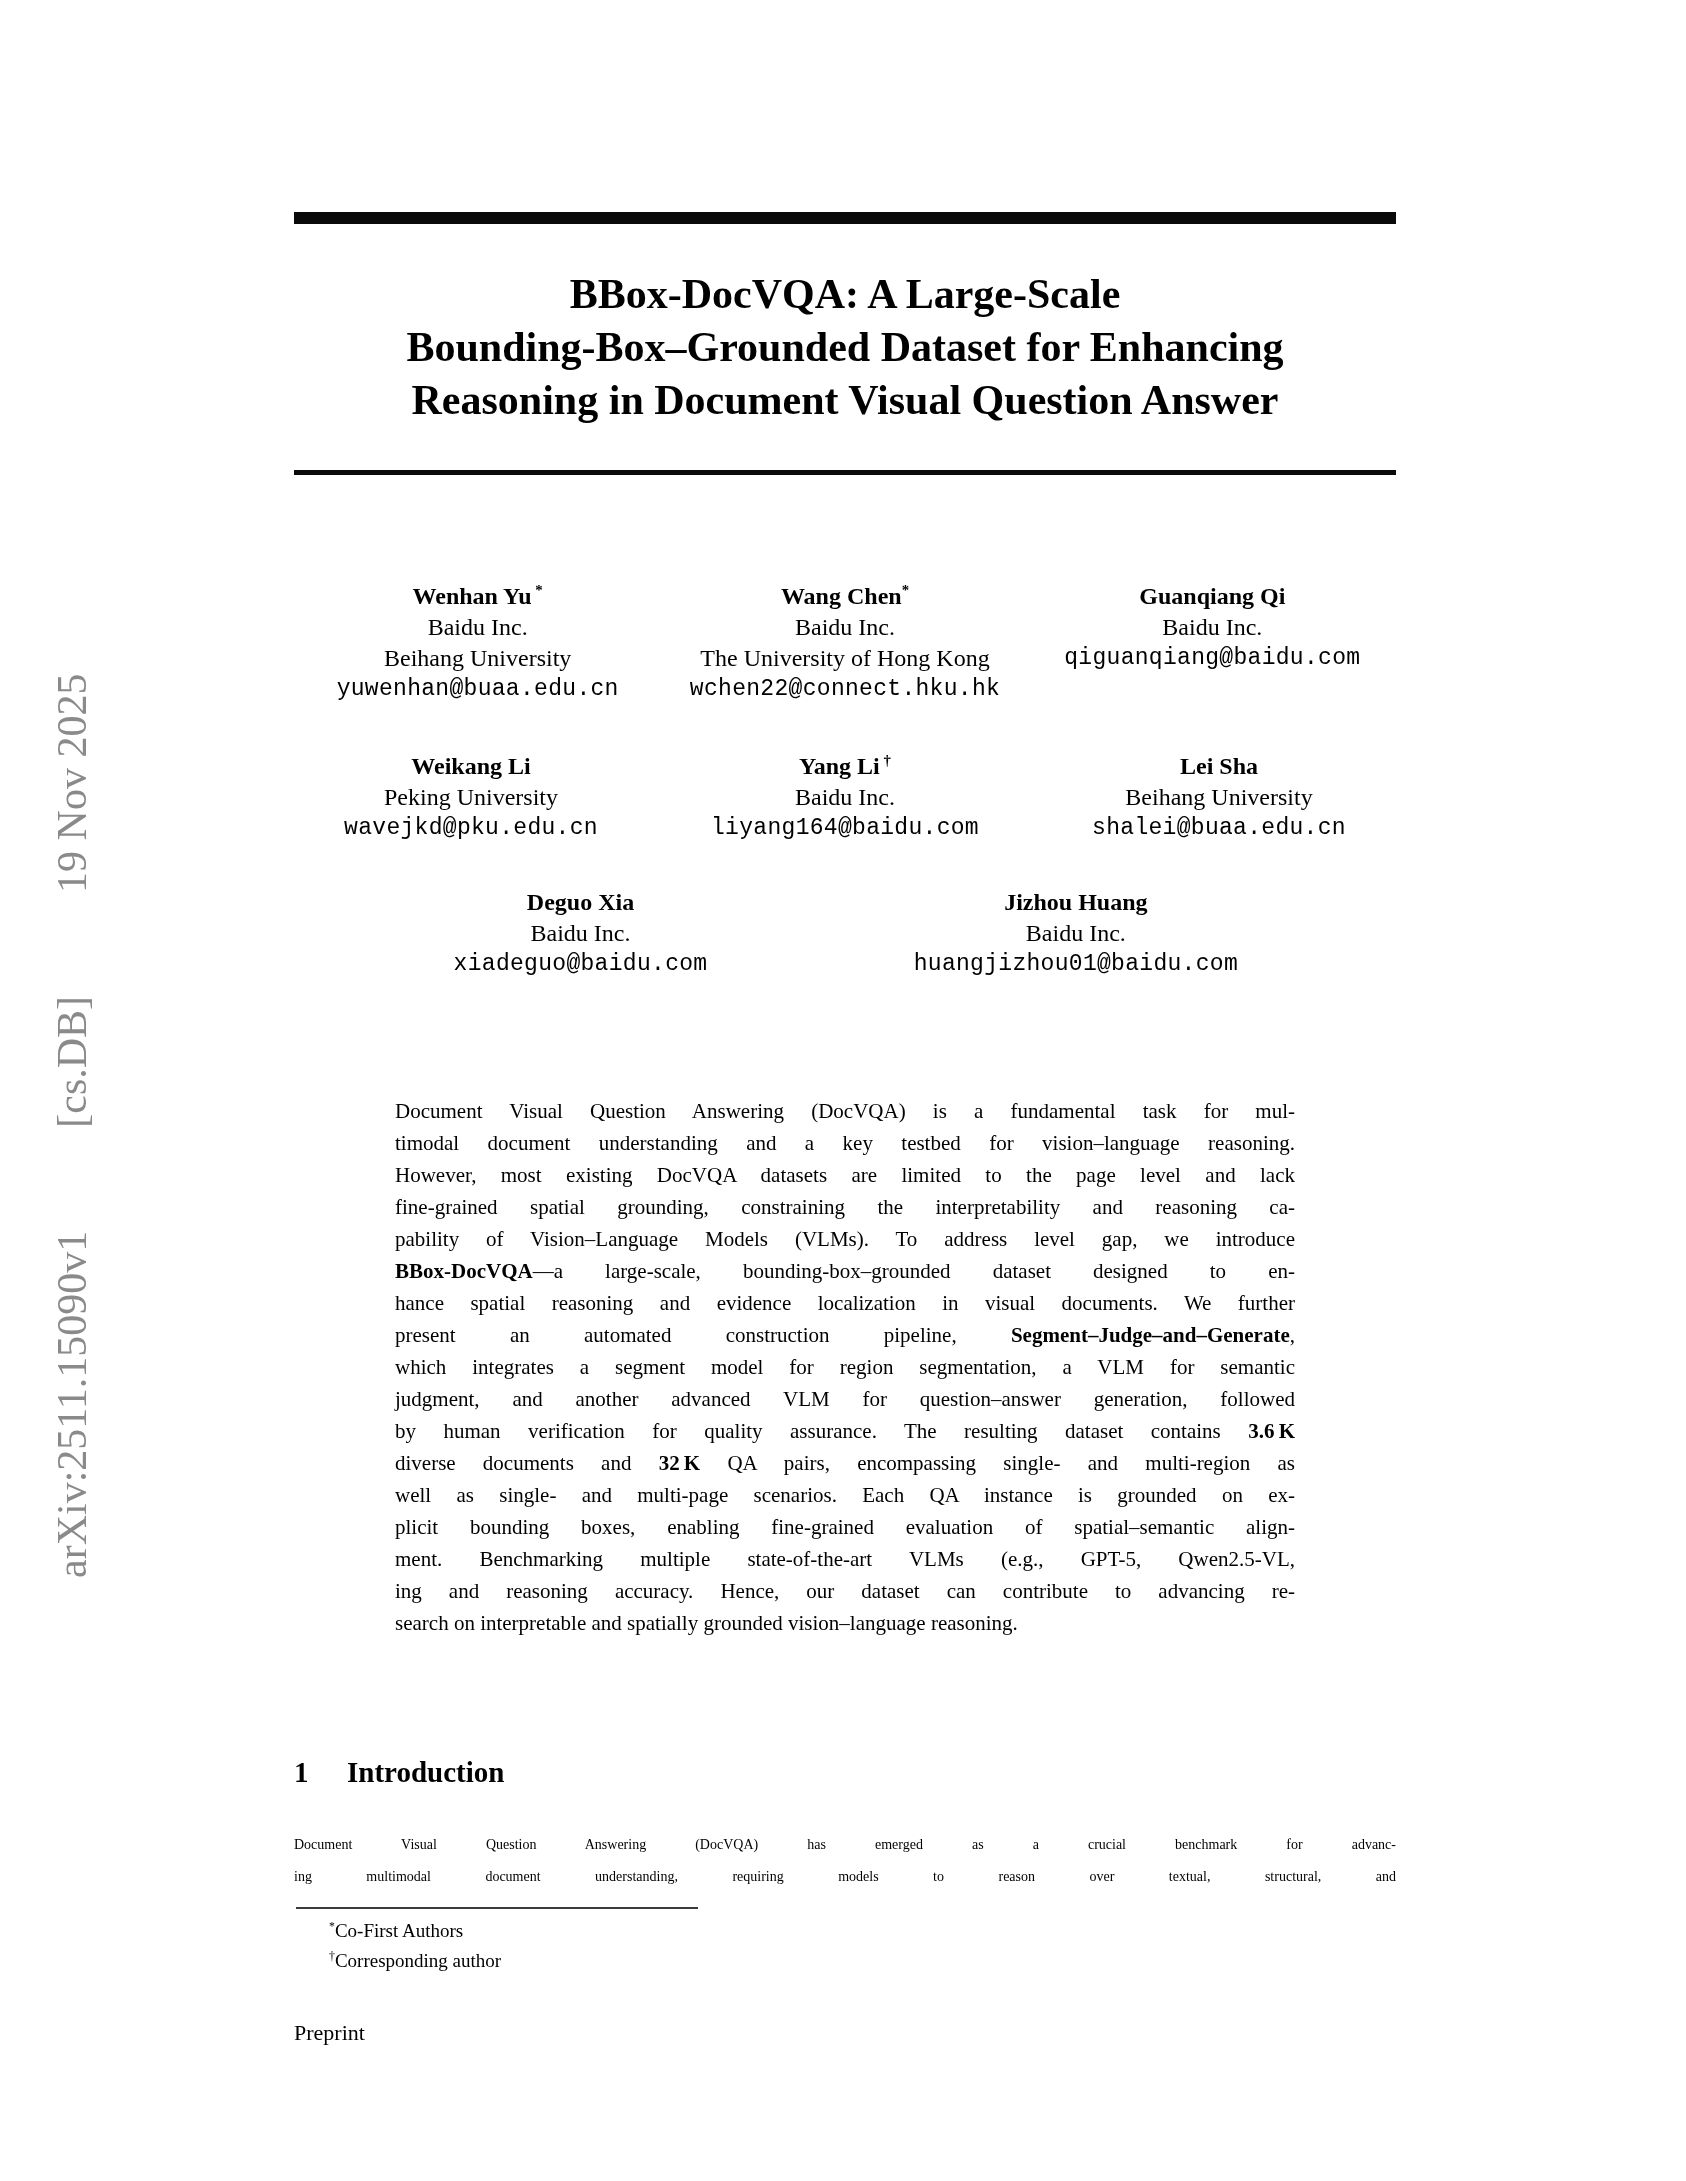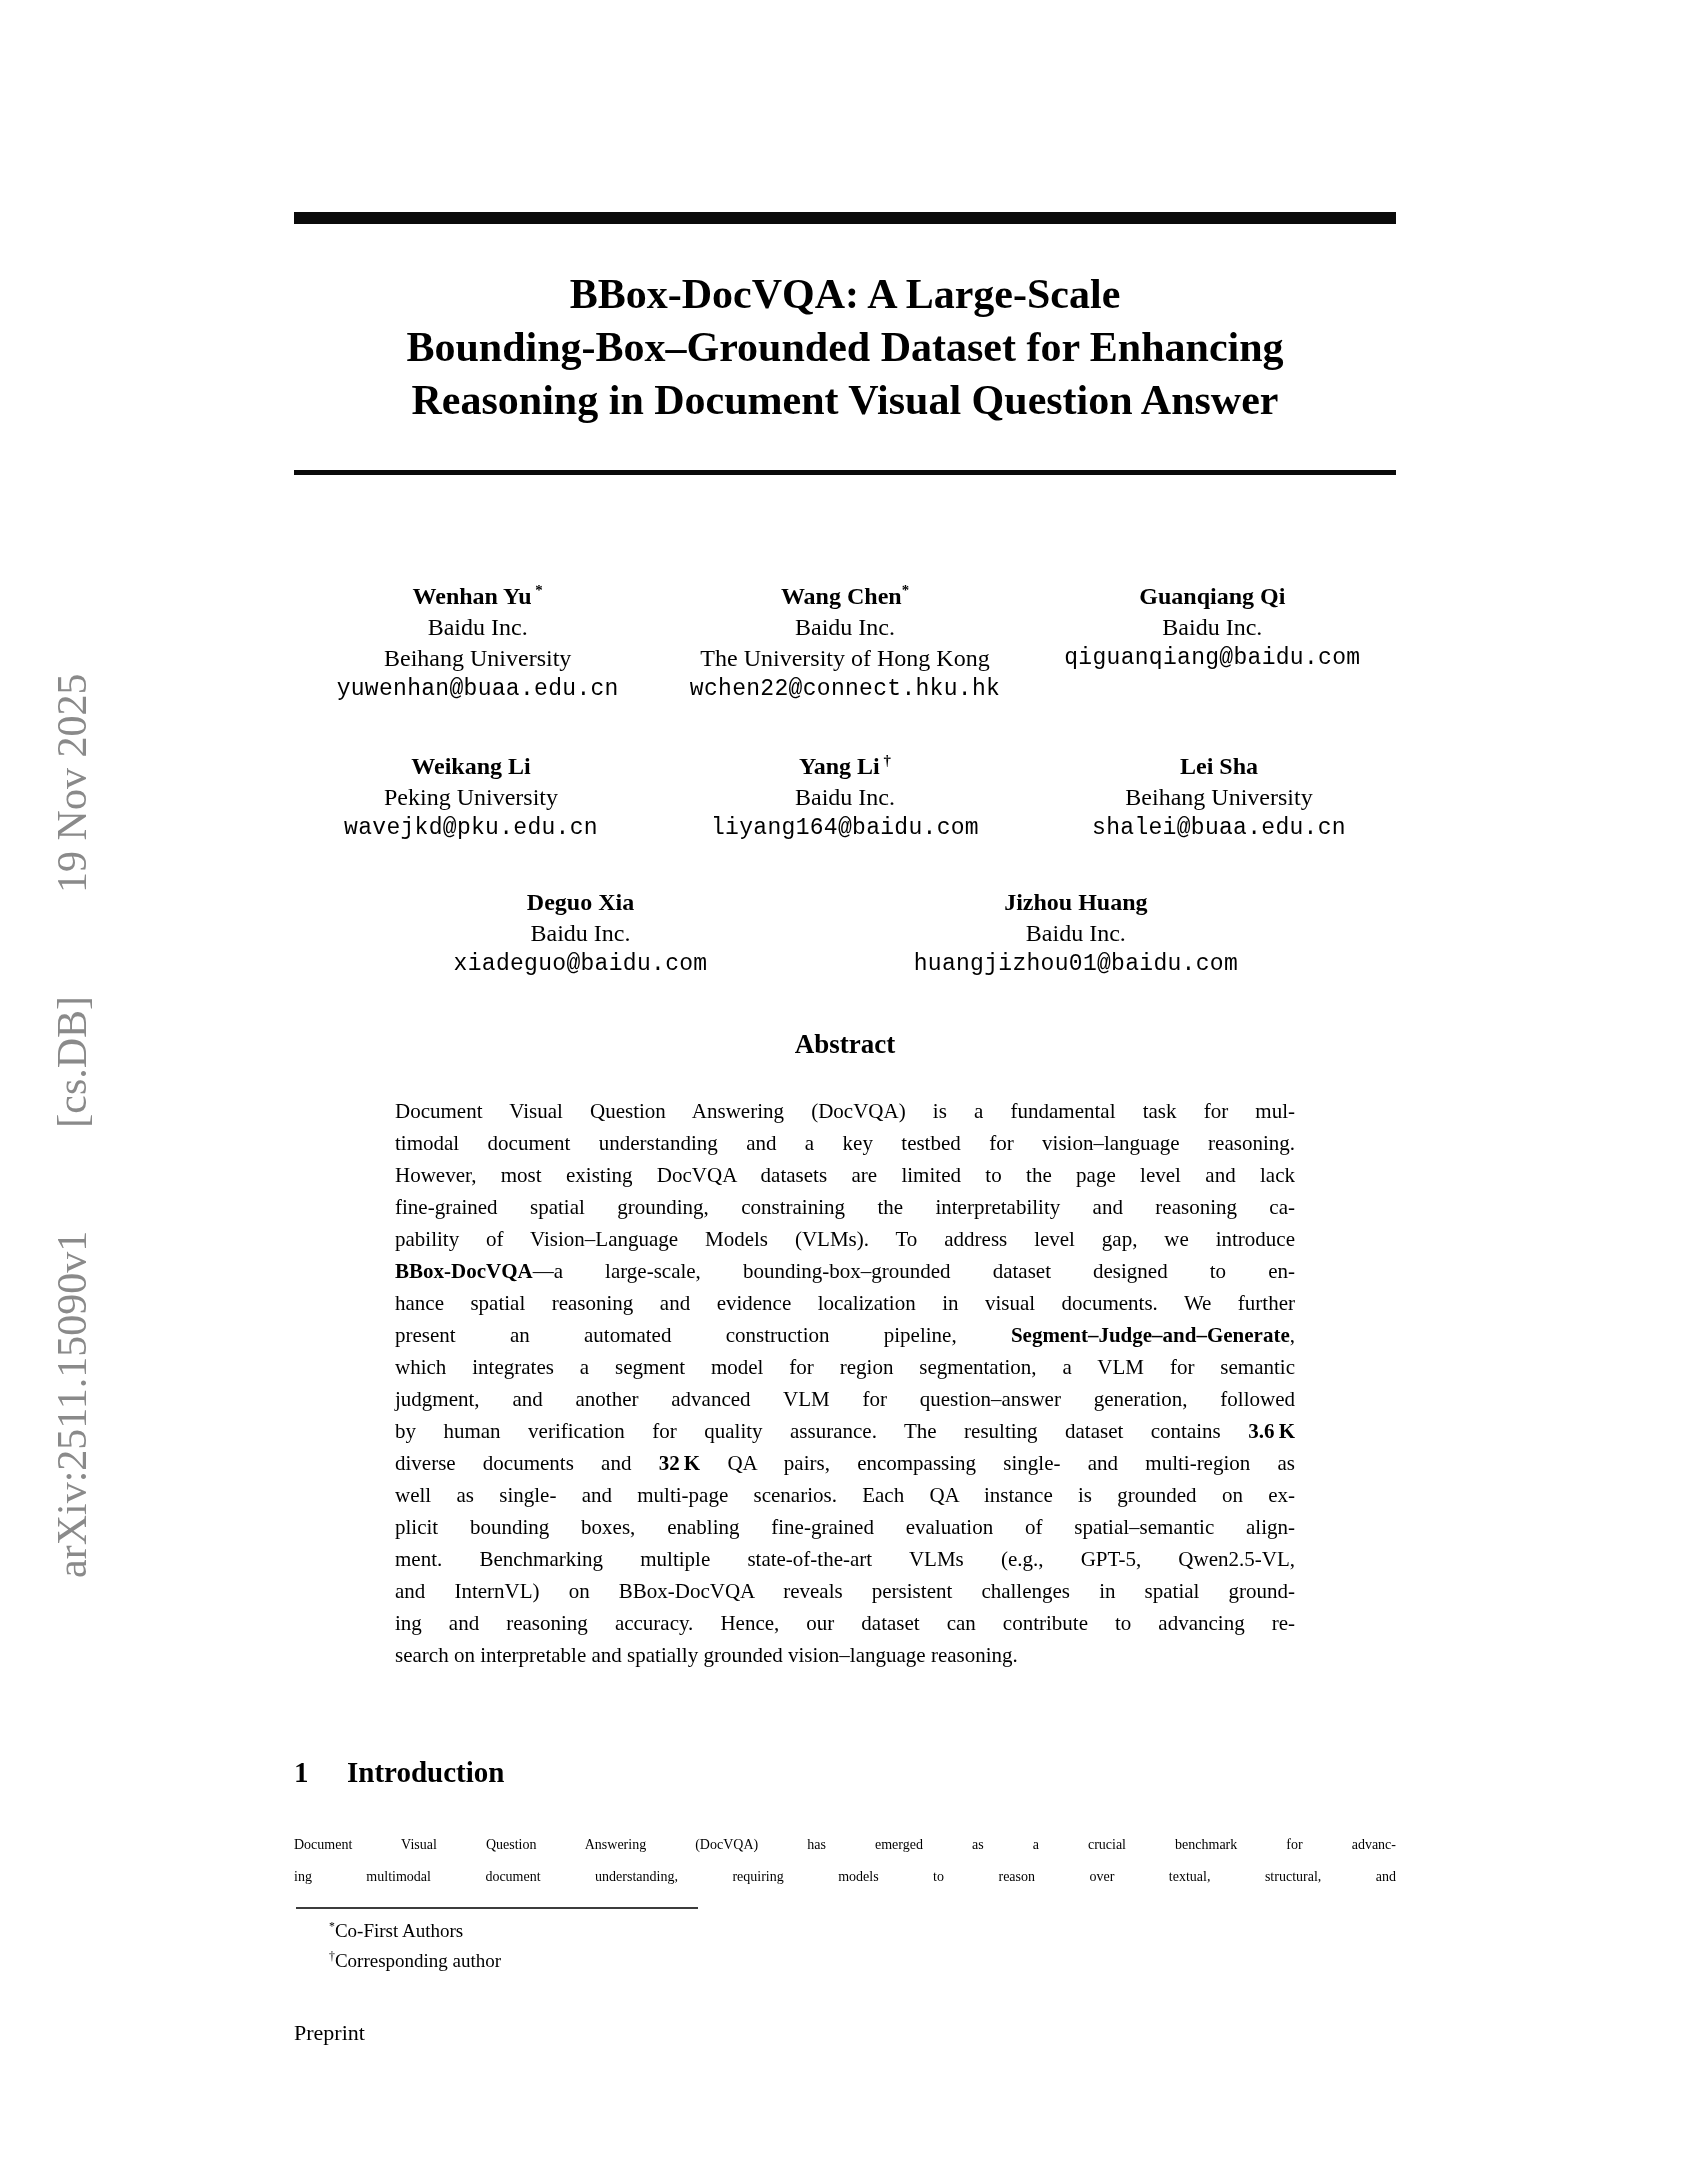--- a/index.html
+++ b/index.html
@@ -140,38 +140,36 @@
         <div class="a-affil">Baidu Inc.</div>
         <div class="a-email">xiadeguo@baidu.com</div>
       </div>
       <div class="author">
         <div class="a-name">Jizhou Huang</div>
         <div class="a-affil">Baidu Inc.</div>
         <div class="a-email">huangjizhou01@baidu.com</div>
       </div>
     </div>
 
-  <div id="abstract-heading">Abstract</div>
   <div id="abstract-body">
       <div class="jline"><span>Document Visual Question Answering (DocVQA) is a fundamental task for mul-</span></div>
       <div class="jline"><span>timodal document understanding and a key testbed for vision–language reasoning.</span></div>
       <div class="jline"><span>However, most existing DocVQA datasets are limited to the page level and lack</span></div>
       <div class="jline"><span>fine-grained spatial grounding, constraining the interpretability and reasoning ca-</span></div>
       <div class="jline"><span>pability of Vision–Language Models (VLMs). To address level gap, we introduce</span></div>
       <div class="jline"><b>BBox-DocVQA</b><span>—a large-scale, bounding-box–grounded dataset designed to en-</span></div>
       <div class="jline"><span>hance spatial reasoning and evidence localization in visual documents. We further</span></div>
       <div class="jline"><span>present an automated construction pipeline, </span><b>Segment–Judge–and–Generate</b><span>,</span></div>
       <div class="jline"><span>which integrates a segment model for region segmentation, a VLM for semantic</span></div>
       <div class="jline"><span>judgment, and another advanced VLM for question–answer generation, followed</span></div>
       <div class="jline"><span>by human verification for quality assurance. The resulting dataset contains </span><b>3.6 K</b></div>
       <div class="jline"><span>diverse documents and </span><b>32 K</b><span> QA pairs, encompassing single- and multi-region as</span></div>
       <div class="jline"><span>well as single- and multi-page scenarios. Each QA instance is grounded on ex-</span></div>
       <div class="jline"><span>plicit bounding boxes, enabling fine-grained evaluation of spatial–semantic align-</span></div>
       <div class="jline"><span>ment. Benchmarking multiple state-of-the-art VLMs (e.g., GPT-5, Qwen2.5-VL,</span></div>
-      <div class="jline"><span>and InternVL) on BBox-DocVQA reveals persistent challenges in spatial ground-</span></div>
       <div class="jline"><span>ing and reasoning accuracy. Hence, our dataset can contribute to advancing re-</span></div>
       <div class="jline last"><span>search on interpretable and spatially grounded vision–language reasoning.</span></div>
     </div>
 
   <div id="section-heading">
     <span class="sec-num">1</span><span>Introduction</span>
   </div>
 
   <div id="intro-body">
       <div class="jline"><span>Document Visual Question Answering (DocVQA) has emerged as a crucial benchmark for advanc-</span></div>

